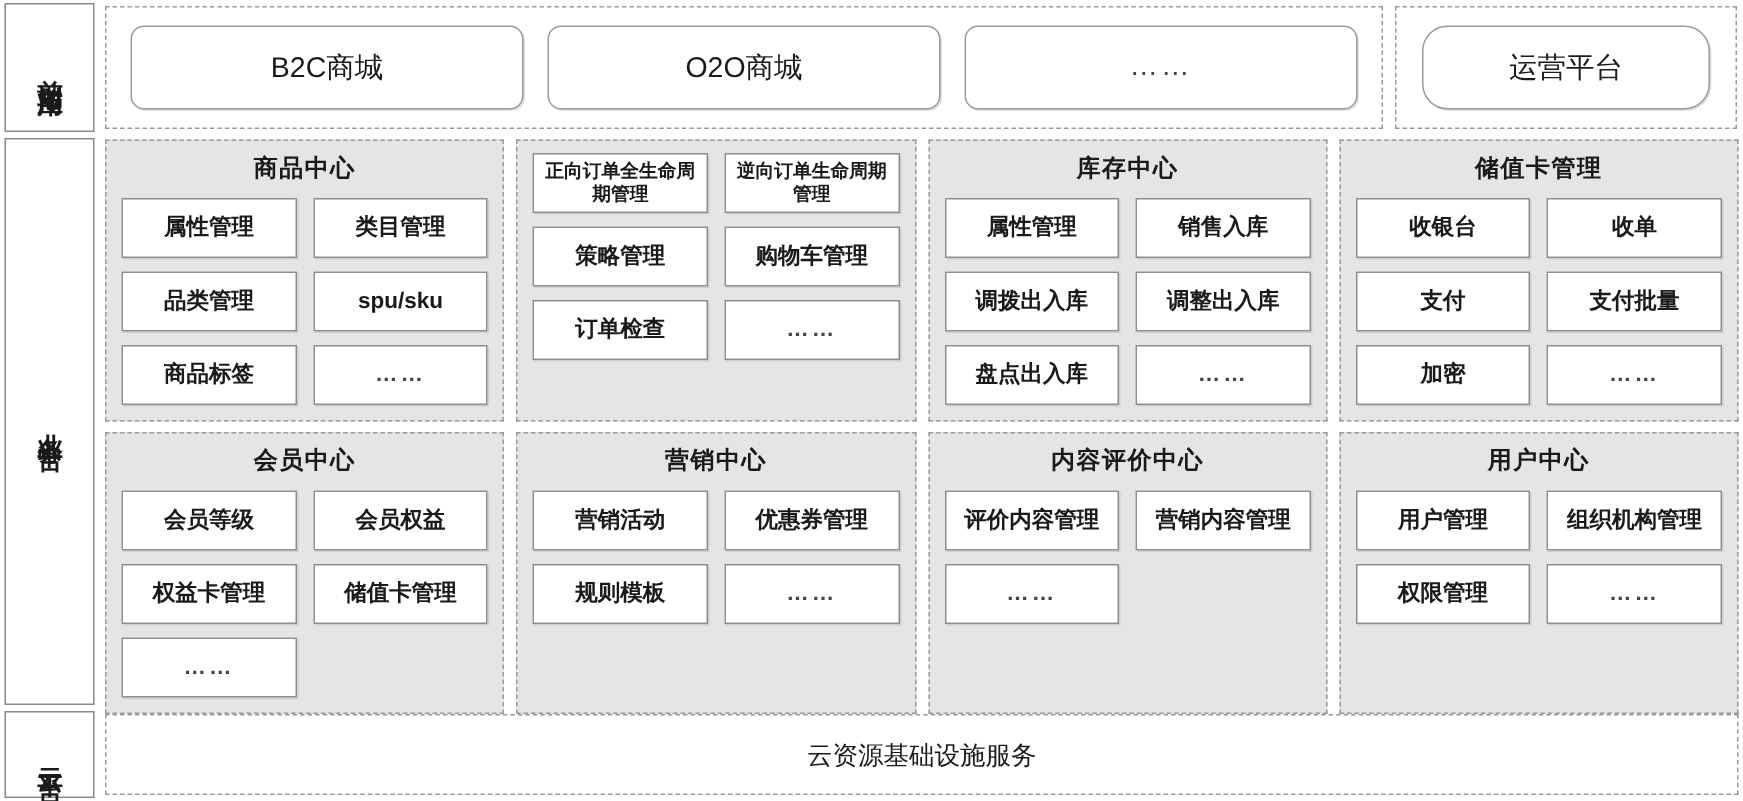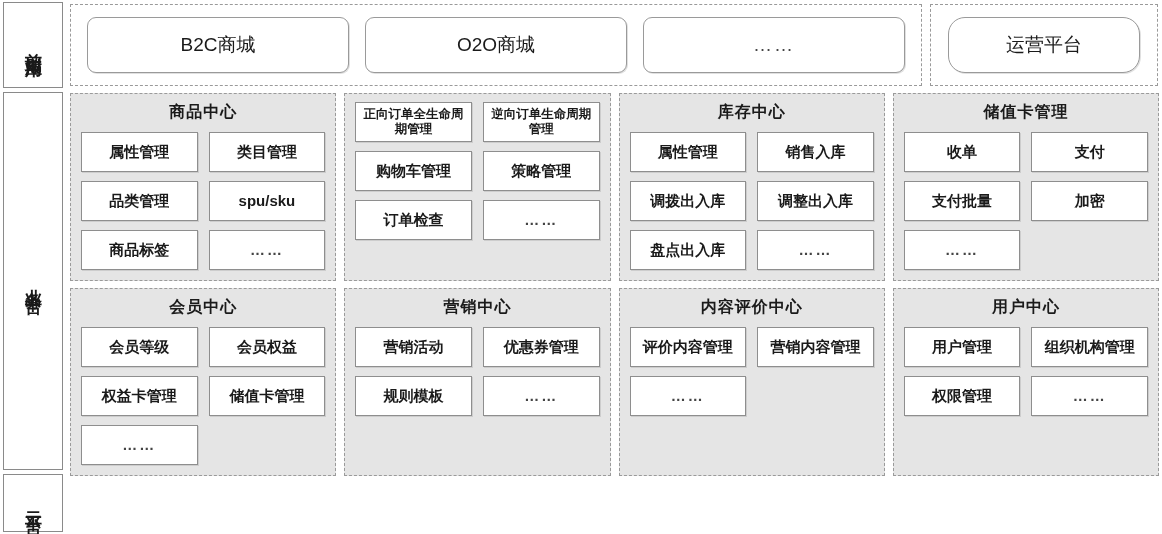--- a/index.html
+++ b/index.html
@@ -176,42 +176,43 @@
           <div class="mod">spu/sku</div>
           <div class="mod">商品标签</div>
           <div class="mod dots">……</div>
         </div>
       </div>
 
       <div class="center-box">
         <div class="mods">
           <div class="mod small">正向订单全生命周期管理</div>
           <div class="mod small">逆向订单生命周期管理</div>
+          <div class="mod">策略管理</div>
           <div class="mod">购物车管理</div>
-          <div class="mod">策略管理</div>
           <div class="mod">订单检查</div>
           <div class="mod dots">……</div>
         </div>
       </div>
 
       <div class="center-box">
         <div class="center-title">库存中心</div>
         <div class="mods">
           <div class="mod">属性管理</div>
           <div class="mod">销售入库</div>
           <div class="mod">调拨出入库</div>
           <div class="mod">调整出入库</div>
           <div class="mod">盘点出入库</div>
           <div class="mod dots">……</div>
         </div>
       </div>
 
       <div class="center-box">
         <div class="center-title">储值卡管理</div>
         <div class="mods">
+          <div class="mod">收银台</div>
           <div class="mod">收单</div>
           <div class="mod">支付</div>
           <div class="mod">支付批量</div>
           <div class="mod">加密</div>
           <div class="mod dots">……</div>
         </div>
       </div>
 
       <div class="center-box">
         <div class="center-title">会员中心</div>
@@ -255,16 +256,19 @@
 
     </div>
   </div>
 
   <div class="band band-cloud">
 
     <div class="vlabel">
       <span>云平台</span>
     </div>
 
+    <div class="dotted cloud-main">
+      <span>云资源基础设施服务</span>
+    </div>
 
   </div>
 
 </div>
 
 </body></html>

